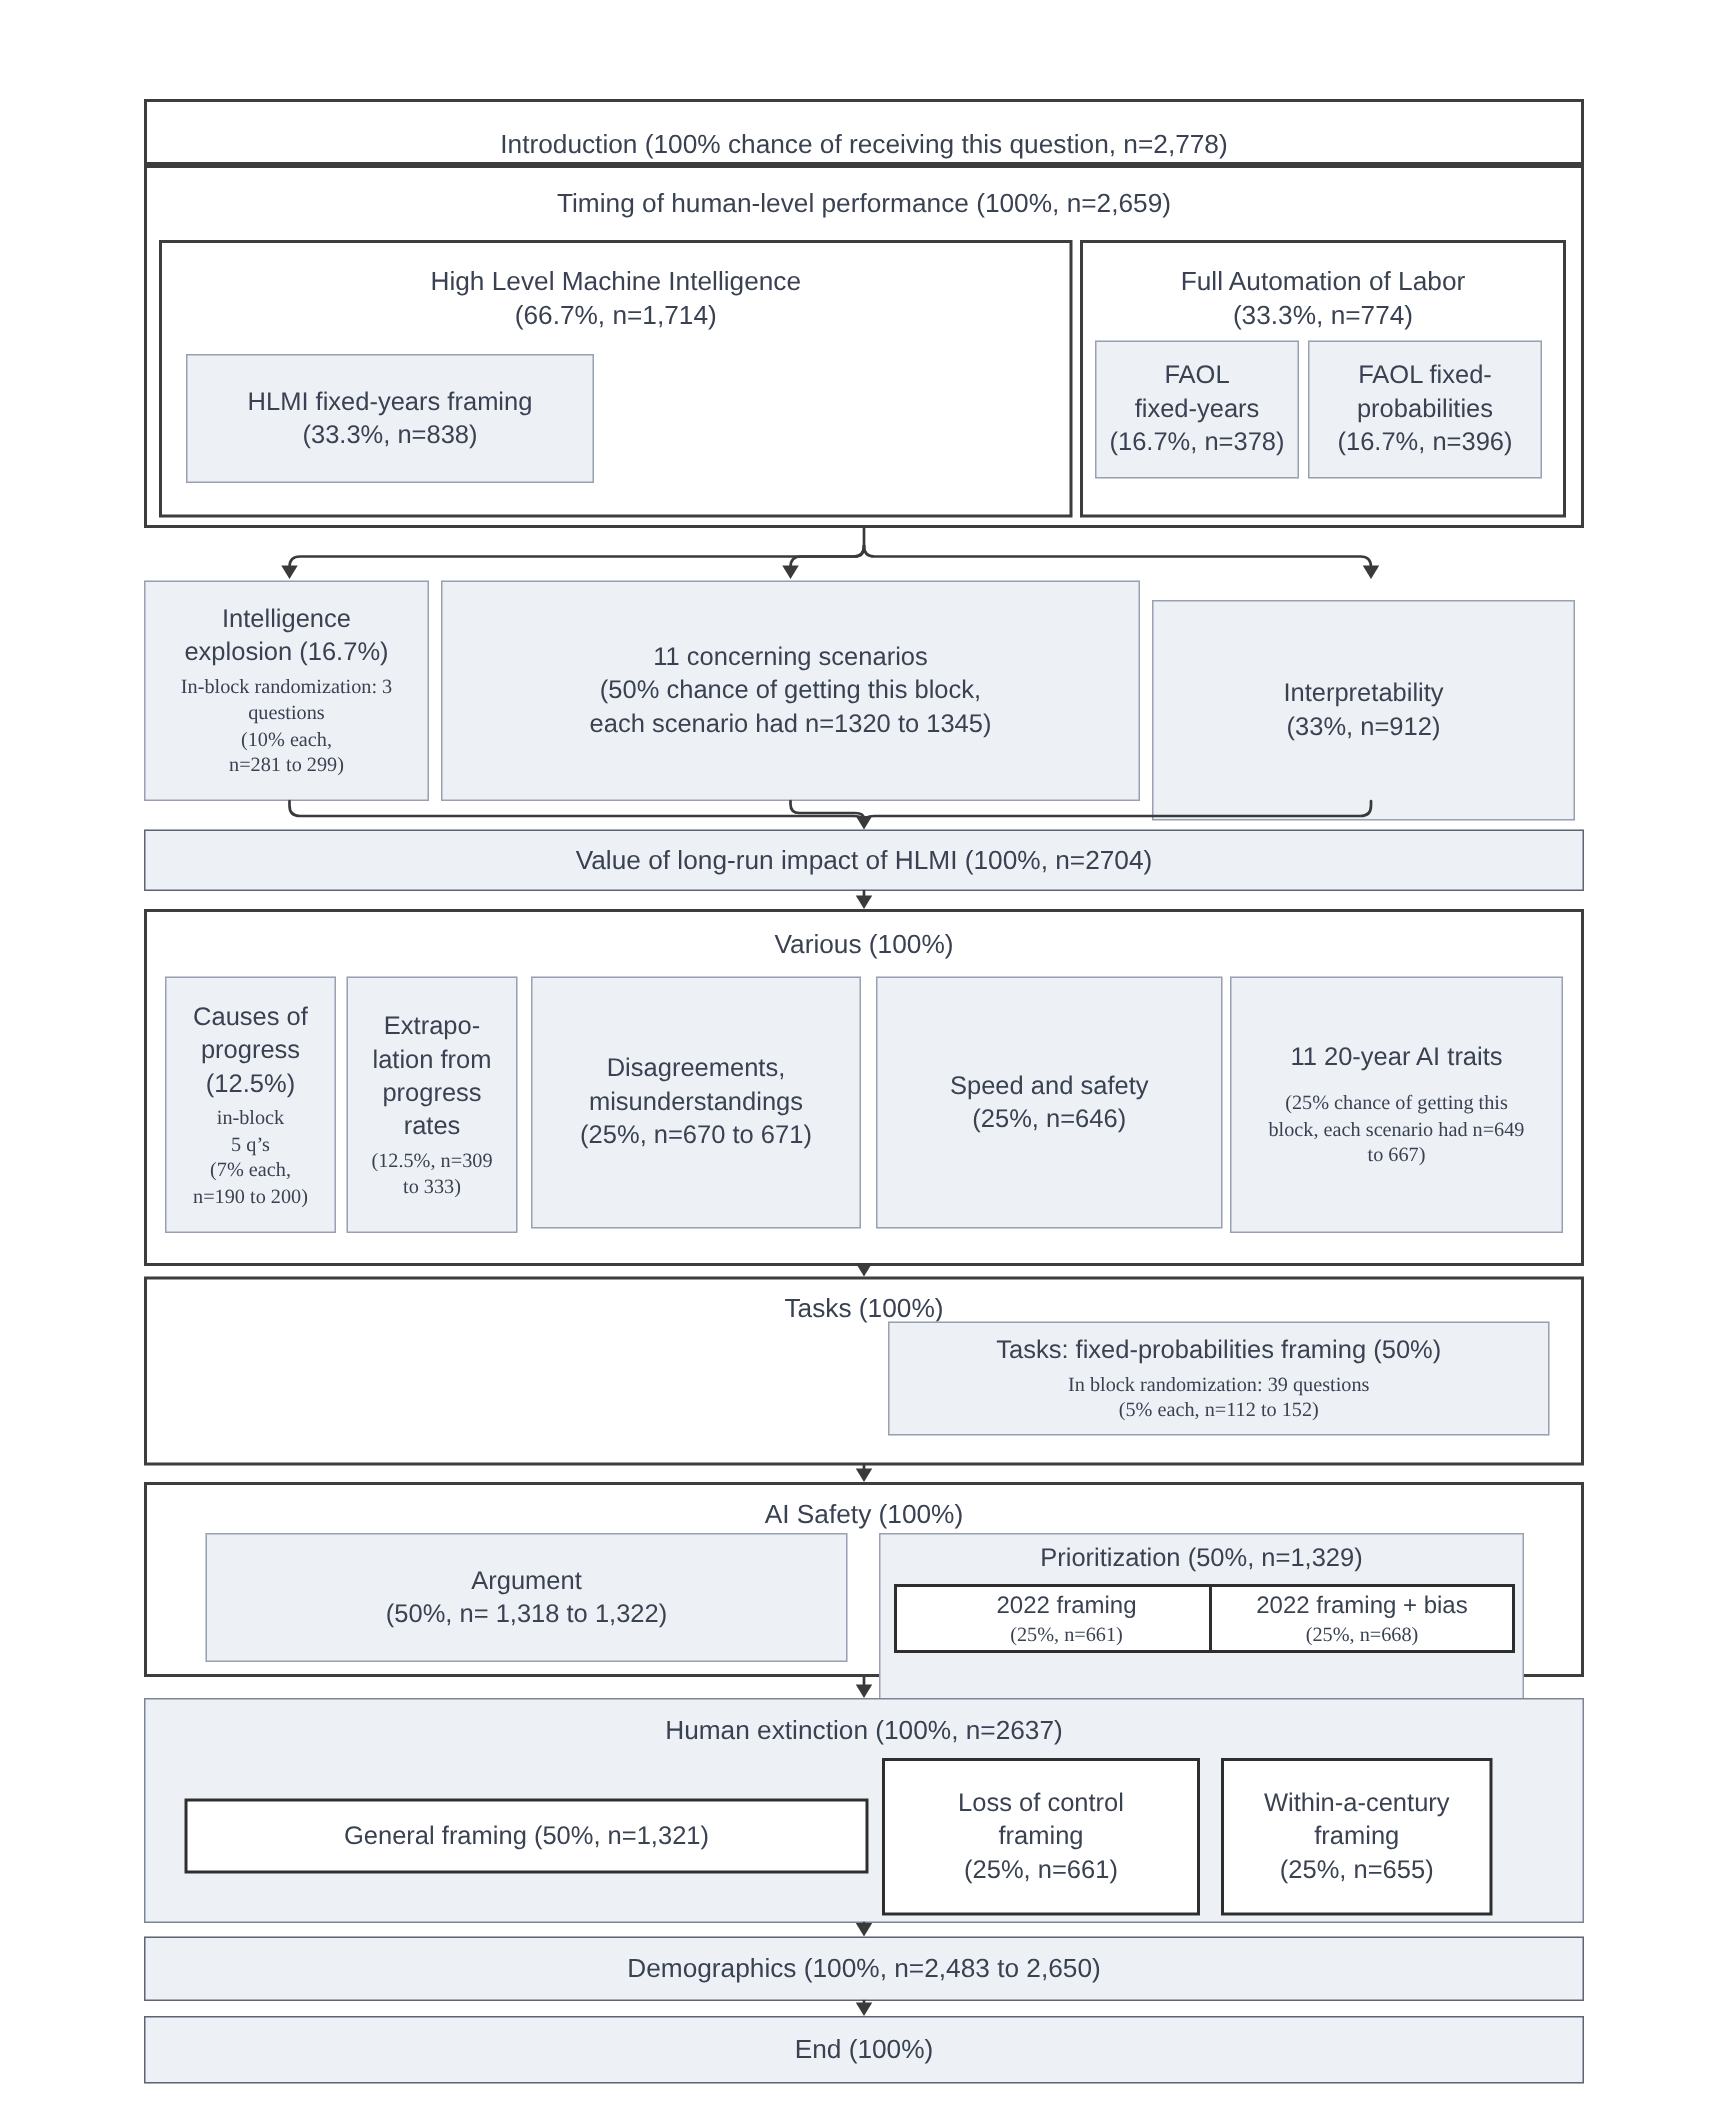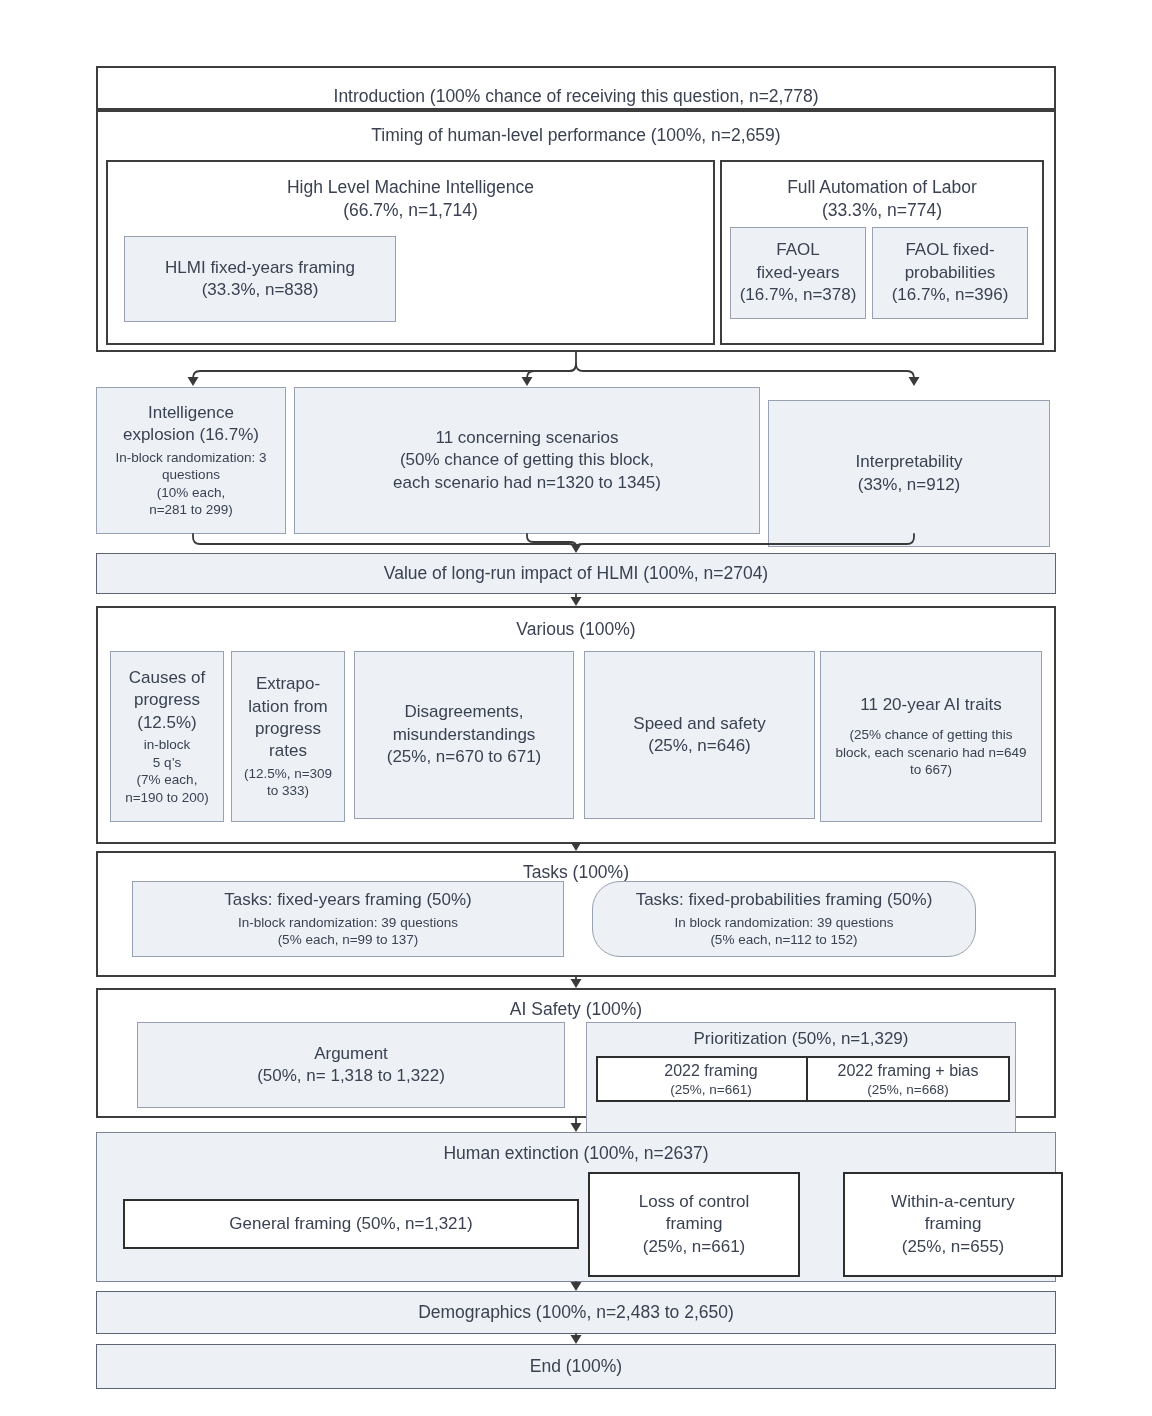--- a/index.html
+++ b/index.html
@@ -17,21 +17,21 @@
     font-family:"Liberation Sans","DejaVu Sans",sans-serif;
     color:var(--ink);
   }
   .box{
     position:absolute;box-sizing:border-box;
     display:flex;flex-direction:column;align-items:center;justify-content:center;
     text-align:center;
   }
   .box .t,.box .s{white-space:pre-line;width:100%;}
   .t{font-size:17px;line-height:1.32;}
-  .s{font-size:13.5px;line-height:1.3;margin-top:2px;}
+  .s{font-size:13.5px;line-height:1.3;margin-top:2px;font-family:Liberation Serif, serif;}
   .container{
     background:#ffffff;border:2px solid var(--dark-border);
     justify-content:flex-start;
   }
   .container .t{font-size:17.5px;}
   .light{background:var(--node-fill);border:1.5px solid var(--light-border);}
   .bar{background:var(--node-fill);border:1.5px solid var(--mid-border);}
   .bar .t{font-size:17.5px;}
   .lightsection{
     background:var(--node-fill);border:1.5px solid #7b8595;
@@ -132,26 +132,21 @@
   <div class="box light" style="left:820px;top:651px;width:222px;height:171px;padding:14px;">
     <div class="t">11 20-year AI traits</div>
     <div class="s" style="margin-top:10px;">(25% chance of getting this
 block, each scenario had n=649
 to 667)</div>
   </div>
 
   <div class="box container" style="left:96px;top:851px;width:960px;height:126px;padding-top:8px;">
     <div class="t">Tasks (100%)</div>
   </div>
-  <div class="box light" style="left:132px;top:881px;width:432px;height:76px;">
-    <div class="t">Tasks: fixed-years framing (50%)</div>
-    <div class="s">In-block randomization: 39 questions
-(5% each, n=99 to 137)</div>
-  </div>
-  <div class="box light" style="left:592px;top:881px;width:384px;height:76px;border-radius:28px;">
+  <div class="box light" style="left:592px;top:881px;width:441px;height:76px;">
     <div class="t">Tasks: fixed-probabilities framing (50%)</div>
     <div class="s">In block randomization: 39 questions
 (5% each, n=112 to 152)</div>
   </div>
 
   <div class="box container" style="left:96px;top:988px;width:960px;height:130px;padding-top:8px;">
     <div class="t">AI Safety (100%)</div>
   </div>
   <div class="box light" style="left:137px;top:1022px;width:428px;height:86px;">
     <div class="t">Argument
@@ -173,21 +168,21 @@
     <div class="t">Human extinction (100%, n=2637)</div>
   </div>
   <div class="box whitenode" style="left:123px;top:1199px;width:456px;height:50px;">
     <div class="t">General framing (50%, n=1,321)</div>
   </div>
   <div class="box whitenode" style="left:588px;top:1172px;width:212px;height:105px;">
     <div class="t">Loss of control
 framing
 (25%, n=661)</div>
   </div>
-  <div class="box whitenode" style="left:814px;top:1172px;width:220px;height:105px;margin-left:29px;">
+  <div class="box whitenode" style="left:814px;top:1172px;width:181px;height:105px;">
     <div class="t">Within-a-century
 framing
 (25%, n=655)</div>
   </div>
 
   <div class="box bar" style="left:96px;top:1291px;width:960px;height:43px;">
     <div class="t">Demographics (100%, n=2,483 to 2,650)</div>
   </div>
   <div class="box bar" style="left:96px;top:1344px;width:960px;height:45px;">
     <div class="t">End (100%)</div>

